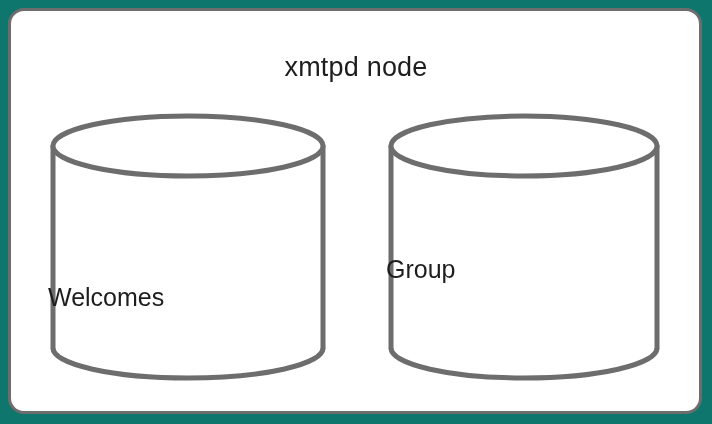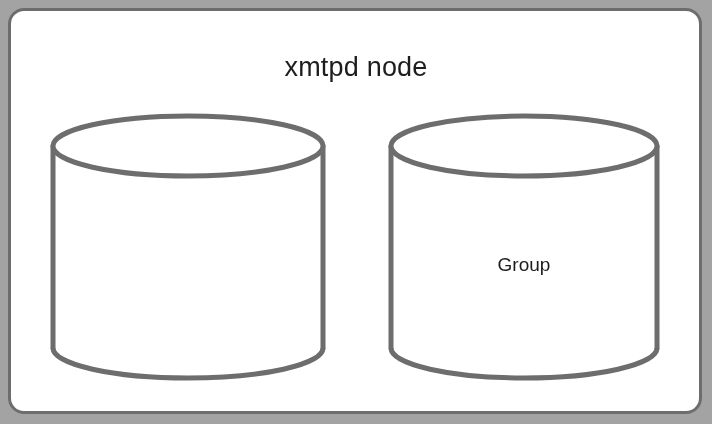--- a/index.html
+++ b/index.html
@@ -10,21 +10,21 @@
   body {
     width: 712px;
     height: 424px;
     font-family: "Liberation Sans", sans-serif;
     overflow: hidden;
   }
   .canvas {
     position: relative;
     width: 712px;
     height: 424px;
-    background: #a3a3a3;
+    background: #0f766e;
   }
   .node-box {
     position: absolute;
     left: 8px;
     top: 8px;
     width: 694px;
     height: 406px;
     box-sizing: border-box;
     border: 3px solid #6d6d6d;
     border-radius: 16px;
@@ -42,22 +42,22 @@
   }
   .cylinder {
     position: absolute;
   }
   .cyl-svg {
     display: block;
   }
   .cyl-label {
     position: absolute;
     width: 100%;
-    text-align: center;
-    font-size: 19px;
+    text-align: left;
+    font-size: 25px;
     color: #1d1d1d;
     line-height: 1.28;
   }
   
   #cyl-welcomes {
     left: 48px;
     top: 113px;
     width: 280px;
     height: 268px;
   }
@@ -84,20 +84,21 @@
 
   <div class="node-title">xmtpd node</div>
 
   <div class="cylinder" id="cyl-welcomes">
     <svg class="cyl-svg" width="280" height="268" viewBox="0 0 280 268">
       <path d="M5,33 L5,235" fill="none" stroke="#6d6d6d" stroke-width="5" stroke-linecap="round"></path>
       <path d="M275,33 L275,235" fill="none" stroke="#6d6d6d" stroke-width="5" stroke-linecap="round"></path>
       <ellipse cx="140" cy="33" rx="135" ry="30" fill="#ffffff" stroke="#6d6d6d" stroke-width="5"></ellipse>
       <path d="M5,235 A135,30 0 0 0 275,235" fill="none" stroke="#6d6d6d" stroke-width="5"></path>
     </svg>
+    <div class="cyl-label">Welcomes</div>
   </div>
 
   <div class="cylinder" id="cyl-group">
     <svg class="cyl-svg" width="276" height="268" viewBox="0 0 276 268">
       <path d="M5,33 L5,235" fill="none" stroke="#6d6d6d" stroke-width="5" stroke-linecap="round"></path>
       <path d="M271,33 L271,235" fill="none" stroke="#6d6d6d" stroke-width="5" stroke-linecap="round"></path>
       <ellipse cx="138" cy="33" rx="133" ry="30" fill="#ffffff" stroke="#6d6d6d" stroke-width="5"></ellipse>
       <path d="M5,235 A133,30 0 0 0 271,235" fill="none" stroke="#6d6d6d" stroke-width="5"></path>
     </svg>
     <div class="cyl-label">Group</div>

